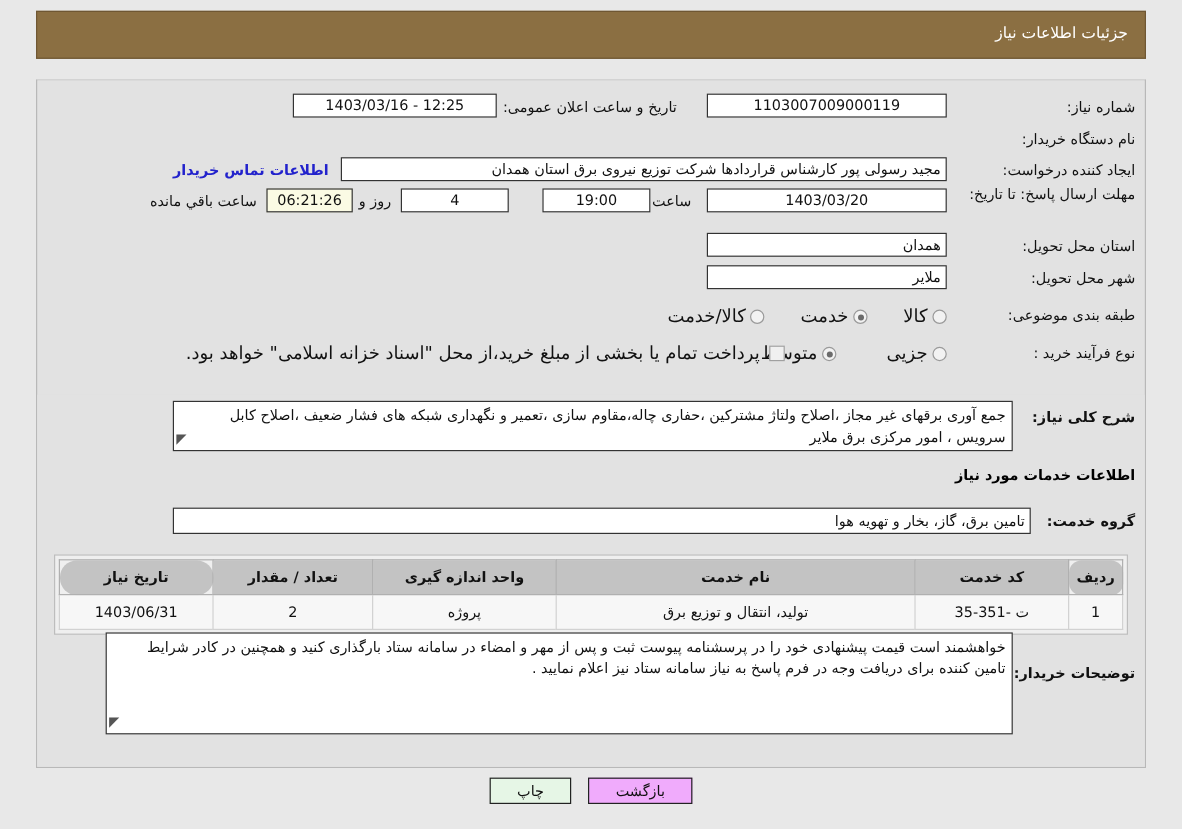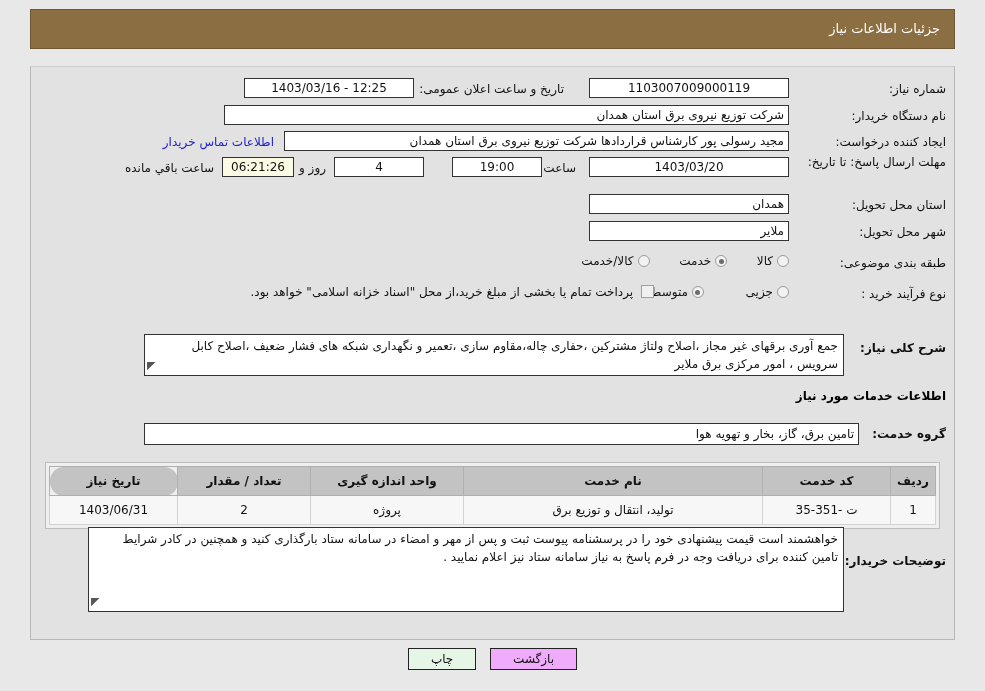--- a/index.html
+++ b/index.html
@@ -124,20 +124,21 @@
   .fld.center { text-align: center; }
   .fld.right  { text-align: right; }
   .fld.ltr    { direction: ltr; }
   .fld.timer  { background: #fbfbe4; }
 
   .link {
     color: #2222cc;
     font-size: 12px;
     white-space: nowrap;
     cursor: pointer;
+    font-weight: bold;
   }
 
   
   .radio {
     display: inline-block;
     width: 12px; height: 12px;
     border-radius: 50%;
     border: 1px solid #9a9a9a;
     background: #f2f2f2;
     box-sizing: border-box;
@@ -145,21 +146,21 @@
     position: relative;
   }
   .radio.on::after {
     content: "";
     position: absolute;
     left: 2.5px; top: 2.5px;
     width: 5px; height: 5px;
     border-radius: 50%;
     background: #6b6b6b;
   }
-  .radio-lbl { font-size: 12px; margin-right: 4px; }
+  .radio-lbl { font-size: 15px; margin-right: 4px; }
   .chk {
     display: inline-block;
     width: 13px; height: 13px;
     border: 1px solid #a0a0a0;
     background: #f0f0f0;
     box-sizing: border-box;
     vertical-align: -2px;
   }
 
   
@@ -267,21 +268,20 @@
 
   <div class="panel-top">
 
     <div class="lbl abs" style="right:8px; top:15px;">شماره نیاز:</div>
     <div class="fld center ltr" style="right:165px; top:11px; width:200px;">1103007009000119</div>
 
     <div class="lbl abs" style="right:390px; top:15px;">تاریخ و ساعت اعلان عمومی:</div>
     <div class="fld center ltr" style="right:540px; top:11px; width:170px;">1403/03/16 - 12:25</div>
 
     <div class="lbl abs" style="right:8px; top:42px;">نام دستگاه خریدار:</div>
-    <div class="fld right" style="right:165px; top:38px; width:565px;">شرکت توزیع نیروی برق استان همدان</div>
 
     <div class="lbl abs" style="right:8px; top:68px;">ایجاد کننده درخواست:</div>
     <div class="fld right" style="right:165px; top:64px; width:505px;">مجید رسولی پور کارشناس قراردادها شرکت توزیع نیروی برق استان همدان</div>
     <div class="link abs" style="right:680px; top:68px;">اطلاعات تماس خریدار</div>
 
     <div class="lbl abs lbl-wrap" style="right:8px; top:88px; width:150px;">مهلت ارسال پاسخ: تا تاریخ:</div>
     <div class="fld center ltr" style="right:165px; top:90px; width:200px;">1403/03/20</div>
     <div class="lbl abs" style="right:378px; top:94px;">ساعت</div>
     <div class="fld center ltr" style="right:412px; top:90px; width:90px;margin-left:33px;">19:00</div>
     <div class="fld center ltr" style="right:530px; top:90px; width:90px;">4</div>
@@ -337,21 +337,21 @@
 
     <div class="section-title abs" style="right:8px; top:60px;">اطلاعات خدمات مورد نیاز</div>
 
     <div class="bold-lbl abs" style="right:8px; top:98px;">گروه خدمت:</div>
     <div class="fld right" style="right:95px; top:94px; width:715px; height:22px; line-height:19px;">تامین برق، گاز، بخار و تهویه هوا</div>
 
     <div class="tbl-wrap" style="top:133px; left:14px; width:895px;">
       <table class="grid">
         <thead>
           <tr>
-            <th style="width:42px;">ردیف</th>
+            <th style="width:42px;border-radius:10px;">ردیف</th>
             <th style="width:125px;">کد خدمت</th>
             <th>نام خدمت</th>
             <th style="width:150px;">واحد اندازه گیری</th>
             <th style="width:130px;">تعداد / مقدار</th>
             <th style="width:125px;border-radius:14px;">تاریخ نیاز</th>
           </tr>
         </thead>
         <tbody>
           <tr>
             <td class="ltr">1</td>

